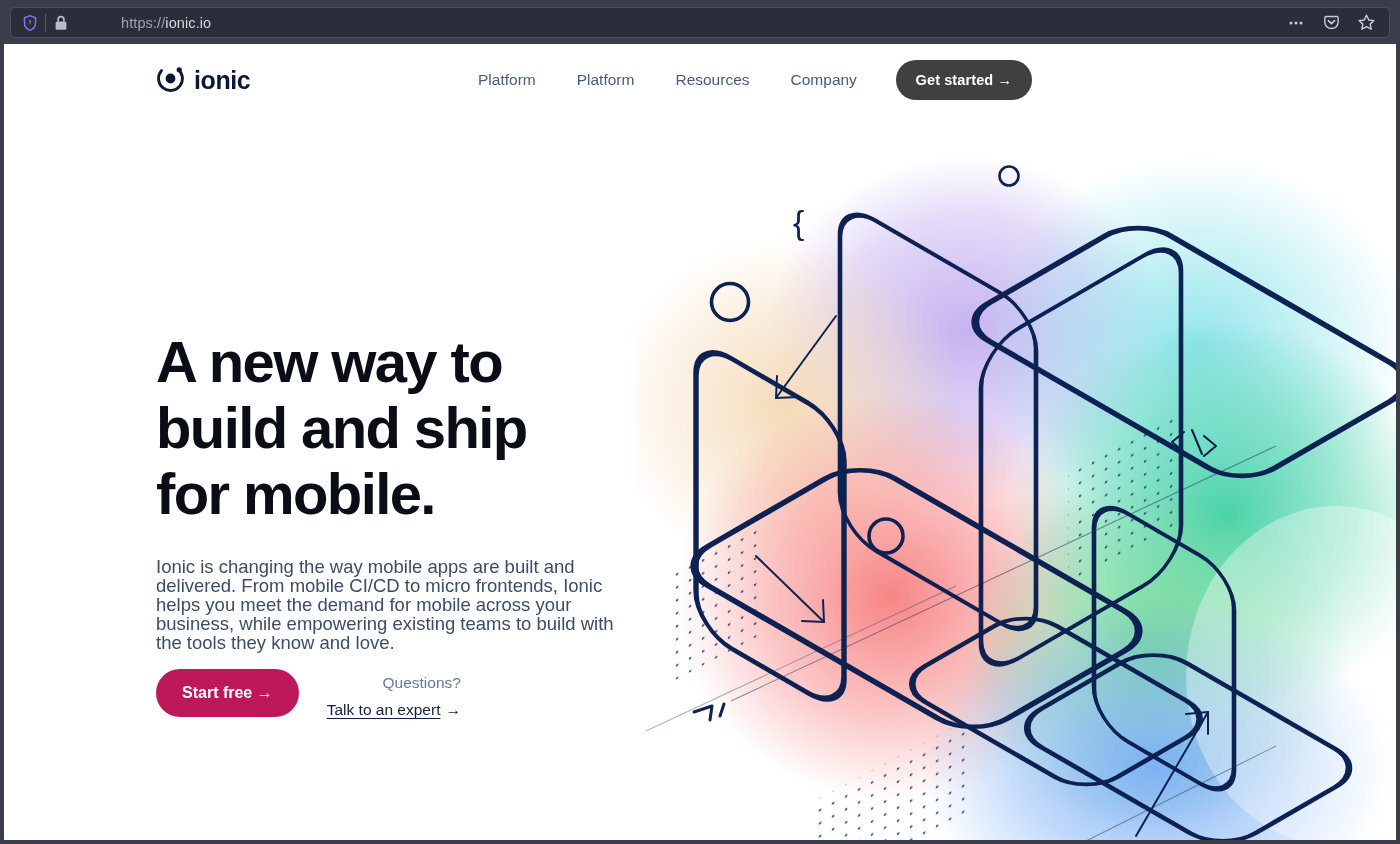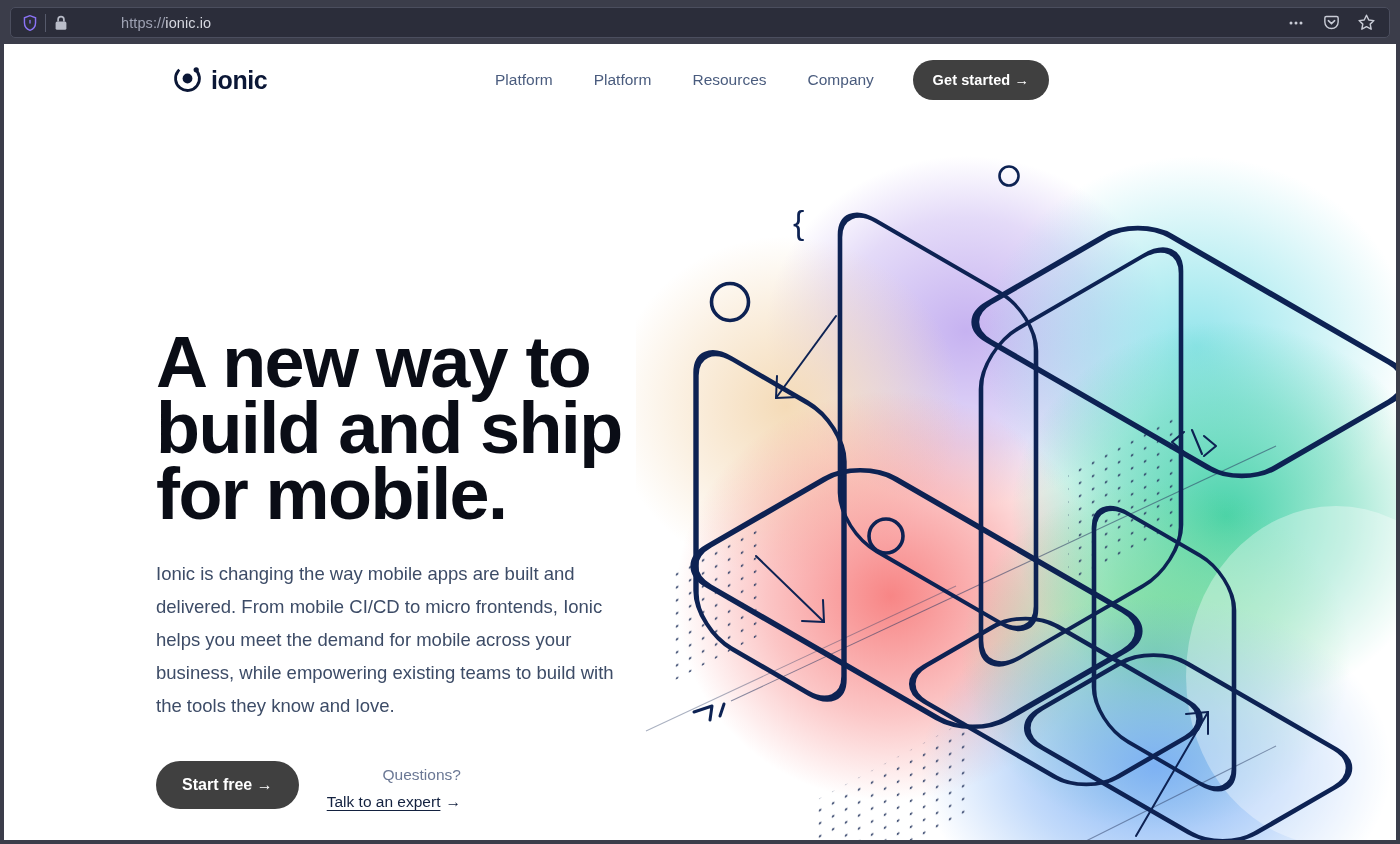--- a/index.html
+++ b/index.html
@@ -91,21 +91,21 @@
     left: 4px;
     width: 1392px;
     height: 796px;
     background: #ffffff;
     overflow: hidden;
   }
 
   
   .site-header {
     position: absolute;
-    top: 0; left: 17px;
+    top: 0; left: 0;
     width: 1116px;
     height: 72px;
     display: flex;
     align-items: center;
     z-index: 20;
   }
 
   .logo {
     position: absolute;
     left: 152px;
@@ -164,44 +164,44 @@
 
   .hero-copy {
     position: absolute;
     left: 152px;
     top: 213px;
     width: 520px;
     z-index: 10;
   }
 
   .hero-title {
-    font-size: 72px;
+    font-size: 58px;
     line-height: 66px;
     font-weight: 700;
     color: #0a0d16;
     letter-spacing: -1.6px;
     margin-bottom: 30px;
   }
 
   .hero-sub {
     font-size: 18.5px;
-    line-height: 33px;
+    line-height: 19px;
     color: #3d4c67;
     width: 480px;
-    margin-bottom: 39px;
+    margin-bottom: 17px;
   }
 
   .hero-actions {
     display: flex;
     align-items: flex-start;
     gap: 28px;
   }
 
   .btn-start {
-    background: #404040;
+    background: #be185d;
     color: #fff;
     font-size: 16px;
     font-weight: 700;
     border: none;
     border-radius: 100px;
     padding: 15px 26px;
     cursor: pointer;
     white-space: nowrap;
     font-family: "Liberation Sans", sans-serif;
   }

